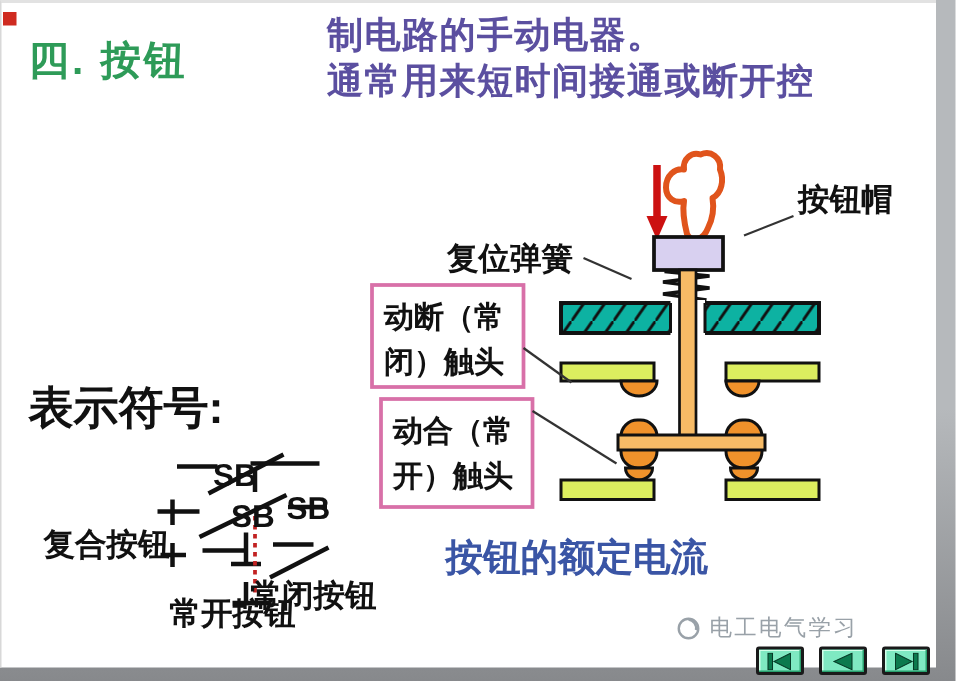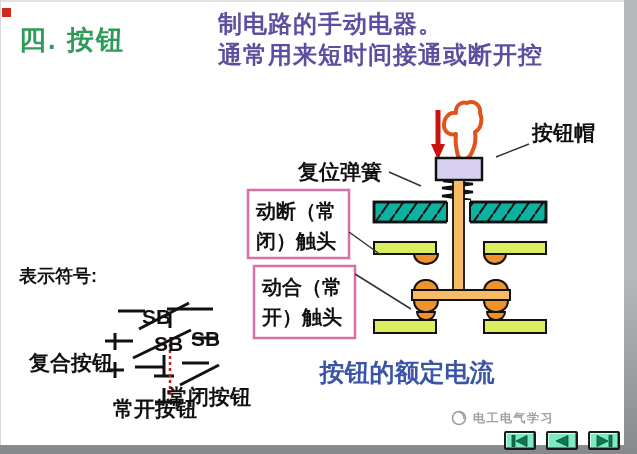--- a/index.html
+++ b/index.html
@@ -2,26 +2,26 @@
 <html><head>
 <meta charset="utf-8">
 <style>
   html,body{margin:0;padding:0;}
   body{font-family:"Liberation Sans","DejaVu Sans",sans-serif;}
   #frame{position:relative;width:637px;height:454px;background:linear-gradient(to bottom,#b6b9bc 60%,#87898c);overflow:hidden;}
   .slide{position:absolute;left:0;top:0;width:624px;height:445px;background:#fff;border-top:2px solid #e2e2e2;border-left:1px solid #d8d8d8;box-sizing:border-box;overflow:visible;}
   .red-marker{position:absolute;left:1px;top:6px;width:9px;height:9px;background:#cf2b20;}
   .page-title{position:absolute;left:18px;top:20px;font-size:27px;font-weight:bold;color:#2e9b58;letter-spacing:2px;}
   .intro{position:absolute;left:217px;top:6px;width:400px;font-size:24px;font-weight:bold;color:#5b4fa0;line-height:31px;letter-spacing:1px;}
-  .symbols-heading{position:absolute;left:18px;top:262px;font-size:18px;font-weight:bold;color:#111;}
-  .rated{position:absolute;left:296px;top:356px;width:220px;text-align:center;font-size:25px;font-weight:bold;color:#3a55a5;line-height:29px;}
+  .symbols-heading{position:absolute;left:18px;top:250px;font-size:30px;font-weight:bold;color:#111;}
+  .rated{position:absolute;left:296px;top:356px;width:220px;font-size:25px;font-weight:bold;color:#3a55a5;line-height:29px;}
   svg.diagram{position:absolute;left:240px;top:92px;}
   svg.symbols{position:absolute;left:20px;top:295px;}
   .svg-label{font-family:"Liberation Sans","DejaVu Sans",sans-serif;font-weight:bold;fill:#111;}
-  .watermark{position:absolute;left:449px;top:407px;display:flex;align-items:center;gap:5px;color:#99a1a8;font-size:12px;font-weight:bold;letter-spacing:1.5px;}
+  .watermark{position:absolute;left:449px;top:407px;display:flex;align-items:center;gap:5px;color:#99a1a8;font-size:15px;font-weight:normal;letter-spacing:1.5px;}
   .nav{position:absolute;left:503px;top:429px;display:flex;gap:10px;}
   .nav-btn{width:32px;height:19px;background:#7fe9c2;border:2px solid #1a1a1a;border-radius:2px;display:flex;align-items:center;justify-content:center;box-shadow:inset -1px -1px 0 #2aa06e,inset 1px 1px 0 #d2ffe9;padding:0;cursor:pointer;}
 </style>
 </head>
 <body>
 
 <div id="frame">
   <div class="slide">
 
     <div class="red-marker"></div>

